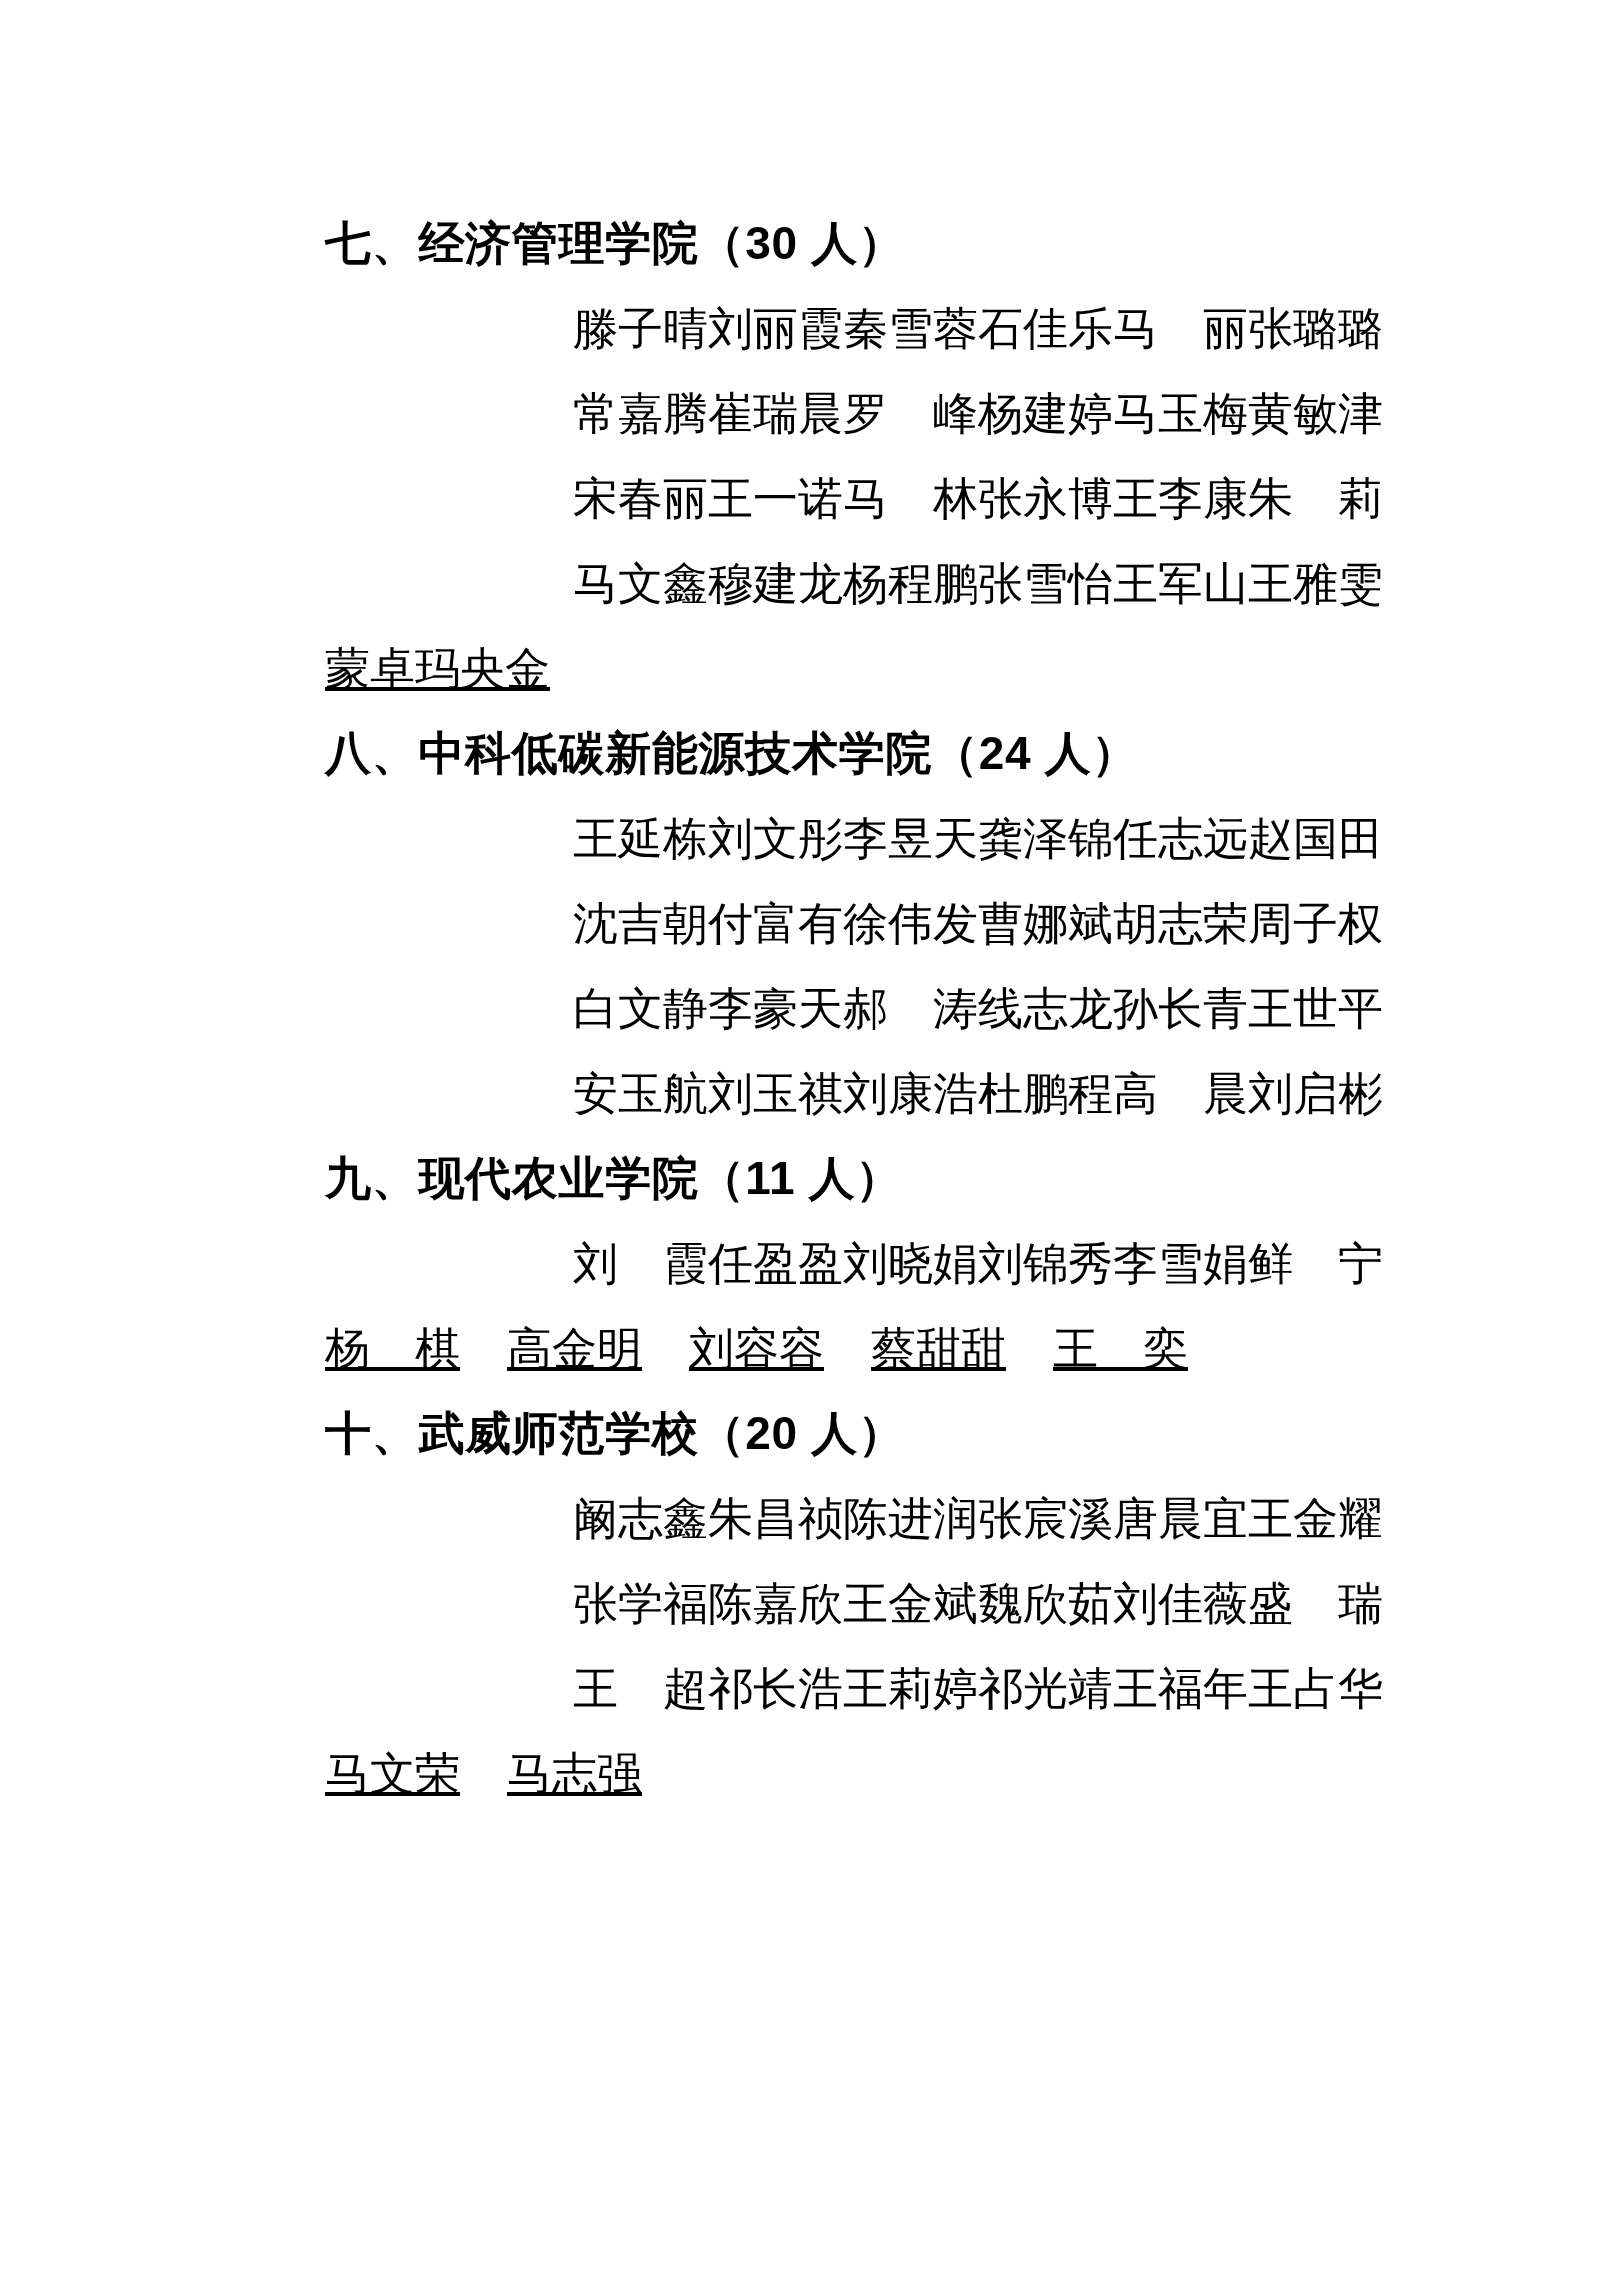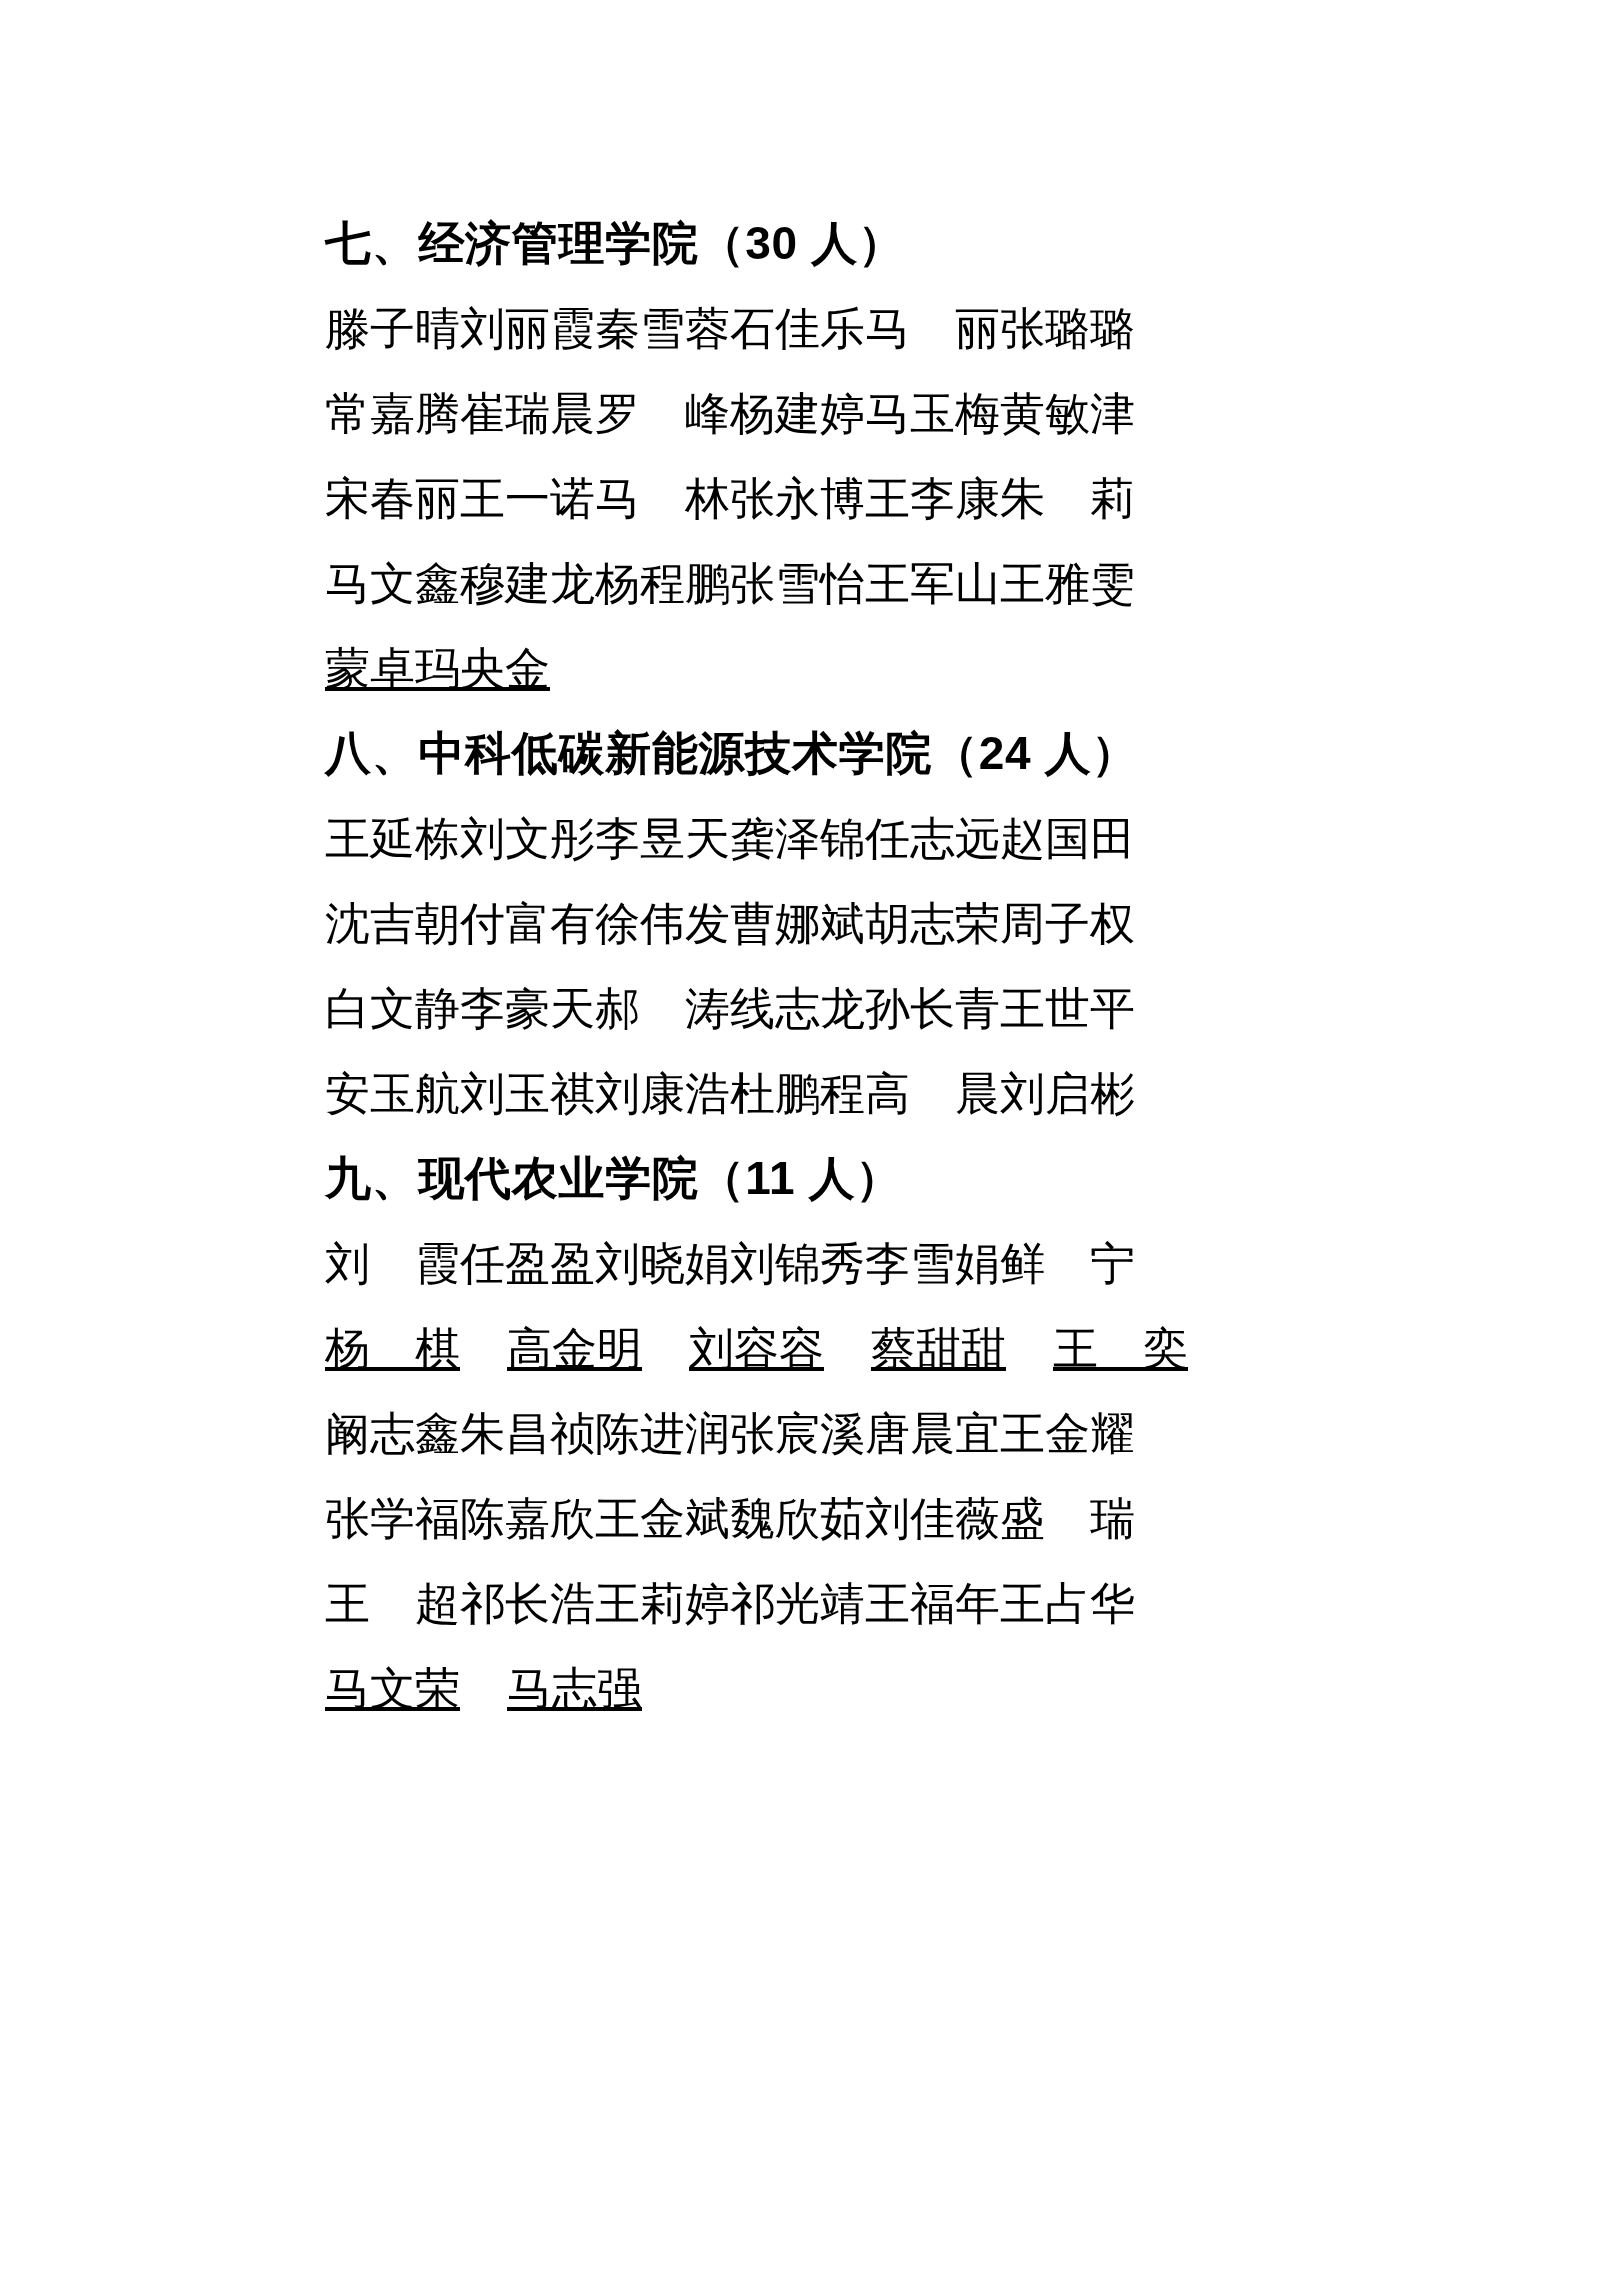--- a/index.html
+++ b/index.html
@@ -31,21 +31,21 @@
     font-family: "Liberation Sans", "DejaVu Sans", sans-serif;
     font-weight: bold;
     font-size: 46px;
     letter-spacing: 0.7px;
     white-space: nowrap;
   }
   .name-row {
     font-size: 45px;
   }
   .name-row.spread {
-    justify-content: flex-start;
+    justify-content: flex-end;
   }
   .name-row.left {
     justify-content: flex-start;
     gap: 47px;
     text-decoration: underline;
   }
   .person-name {
     white-space: nowrap;
   }
 </style>
@@ -132,20 +132,21 @@
         <span class="person-name">李雪娟</span>
         <span class="person-name">鲜　宁</span>
       </div>
       <div class="line name-row left">
         <span class="person-name">杨　棋</span>
         <span class="person-name">高金明</span>
         <span class="person-name">刘容容</span>
         <span class="person-name">蔡甜甜</span>
         <span class="person-name">王　奕</span>
       </div>
+      <div class="line section-heading">十、武威师范学校（20 人）</div>
       <div class="line name-row spread">
         <span class="person-name">阚志鑫</span>
         <span class="person-name">朱昌祯</span>
         <span class="person-name">陈进润</span>
         <span class="person-name">张宸溪</span>
         <span class="person-name">唐晨宜</span>
         <span class="person-name">王金耀</span>
       </div>
       <div class="line name-row spread">
         <span class="person-name">张学福</span>

